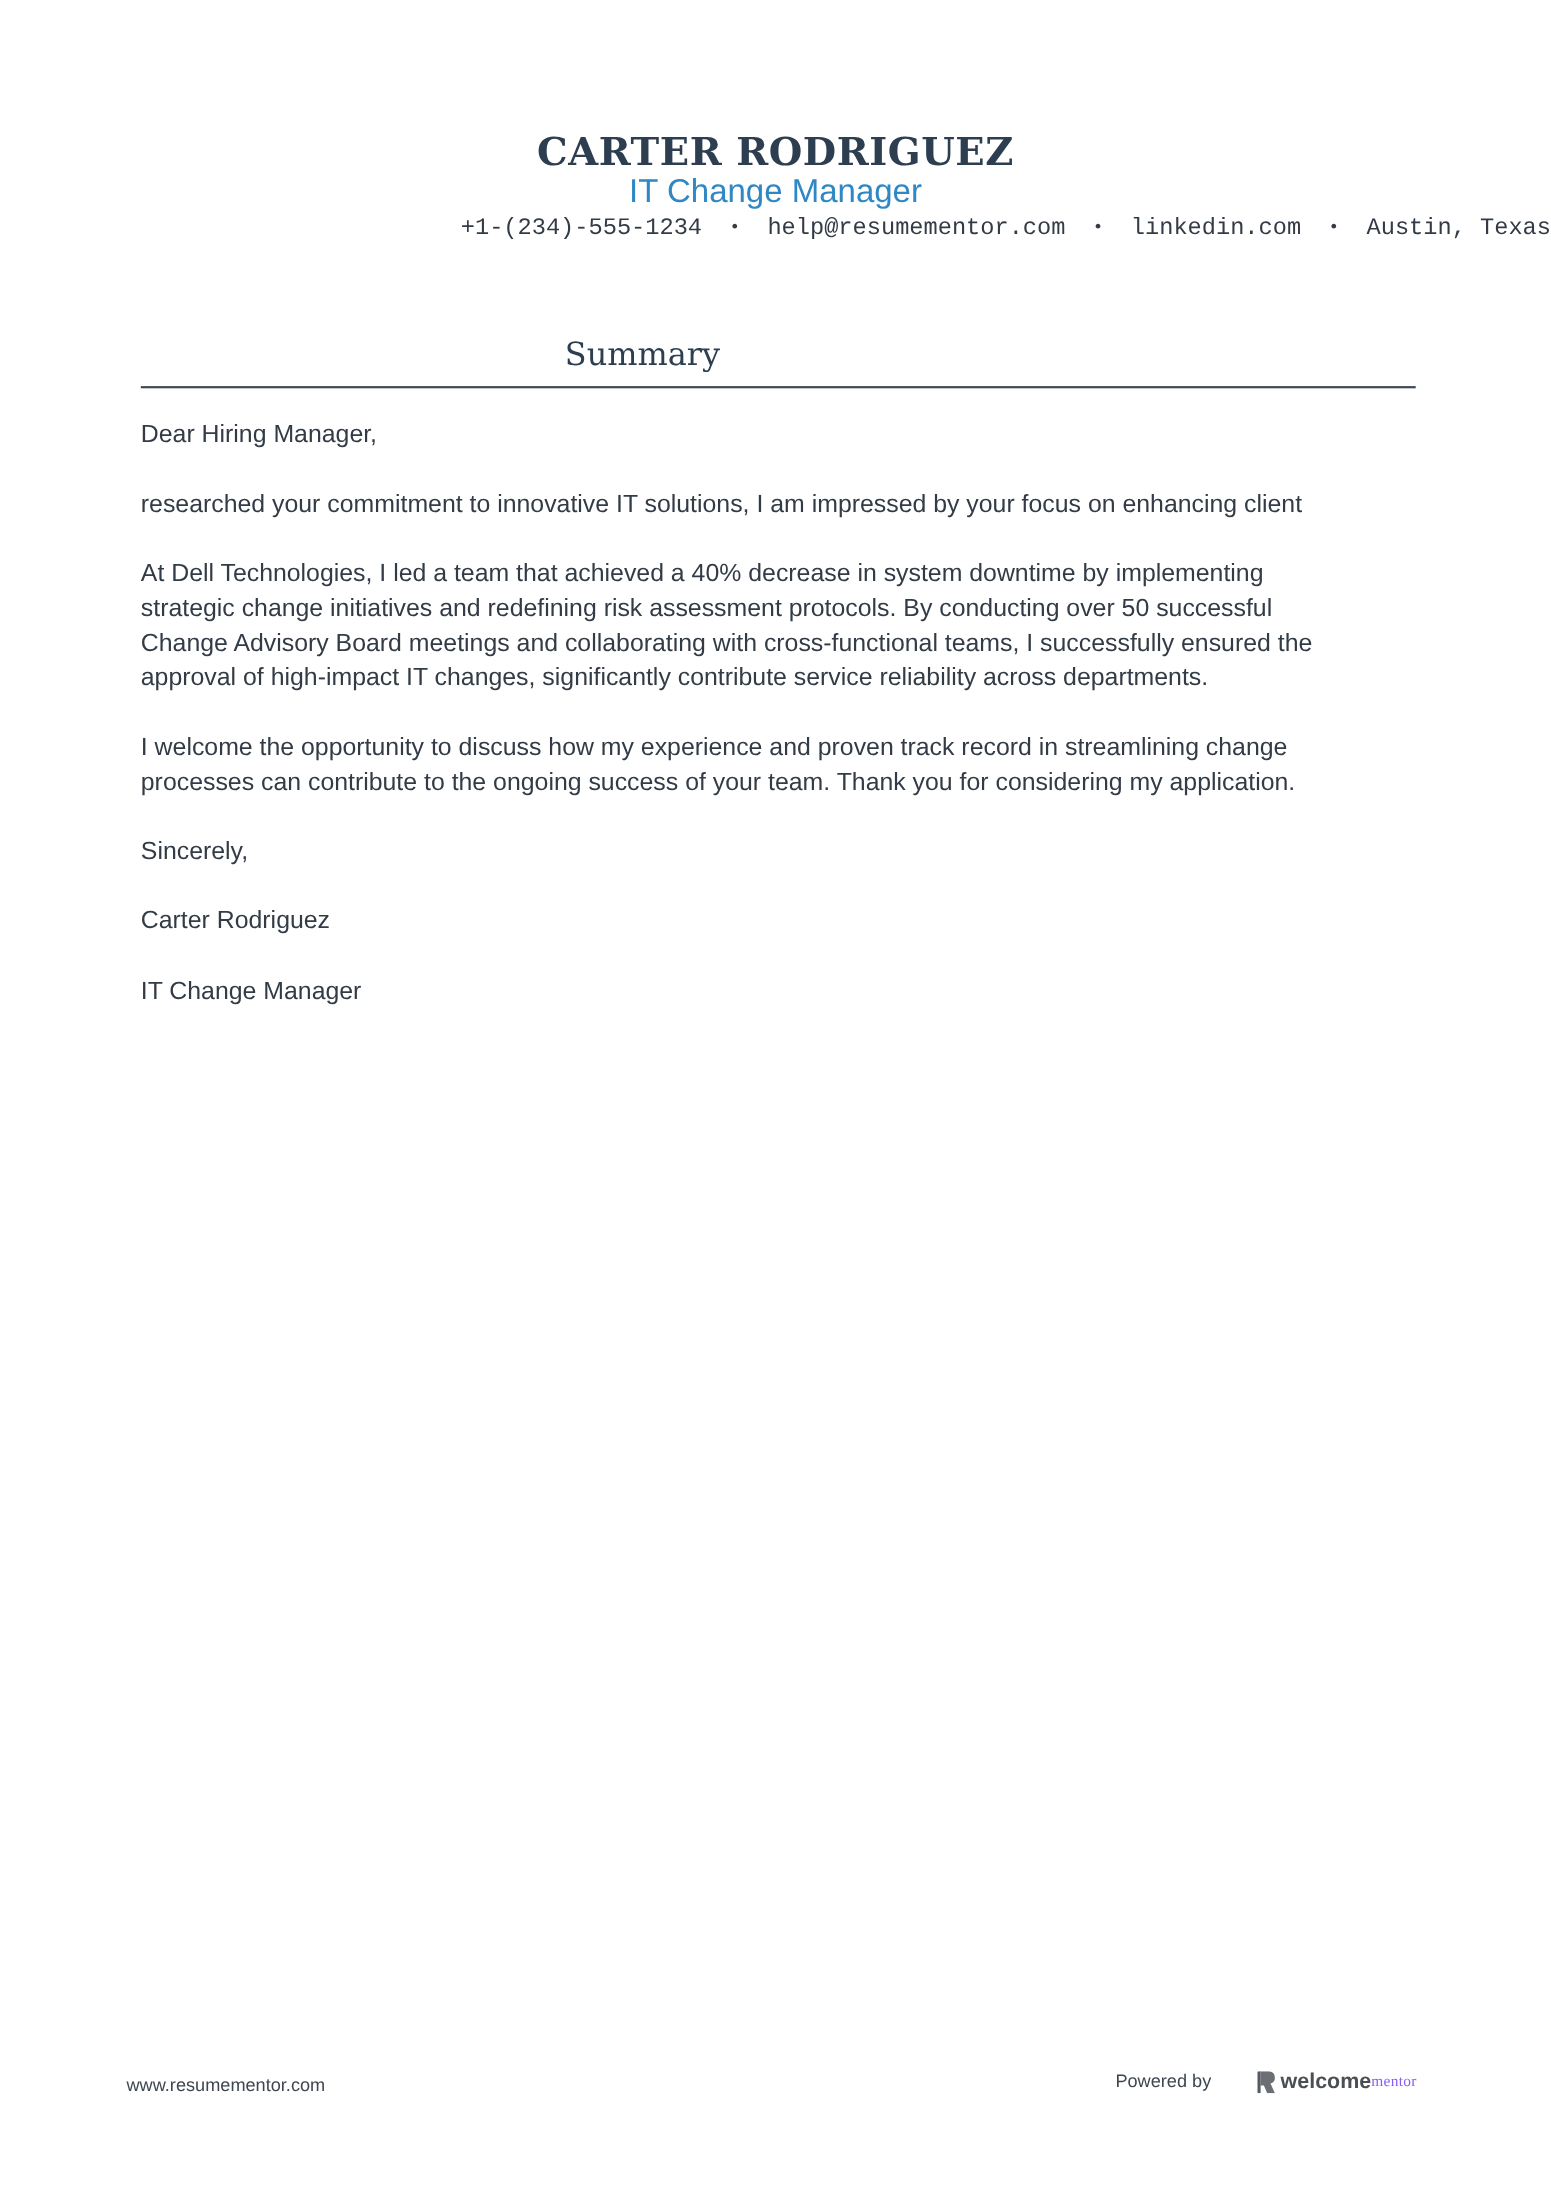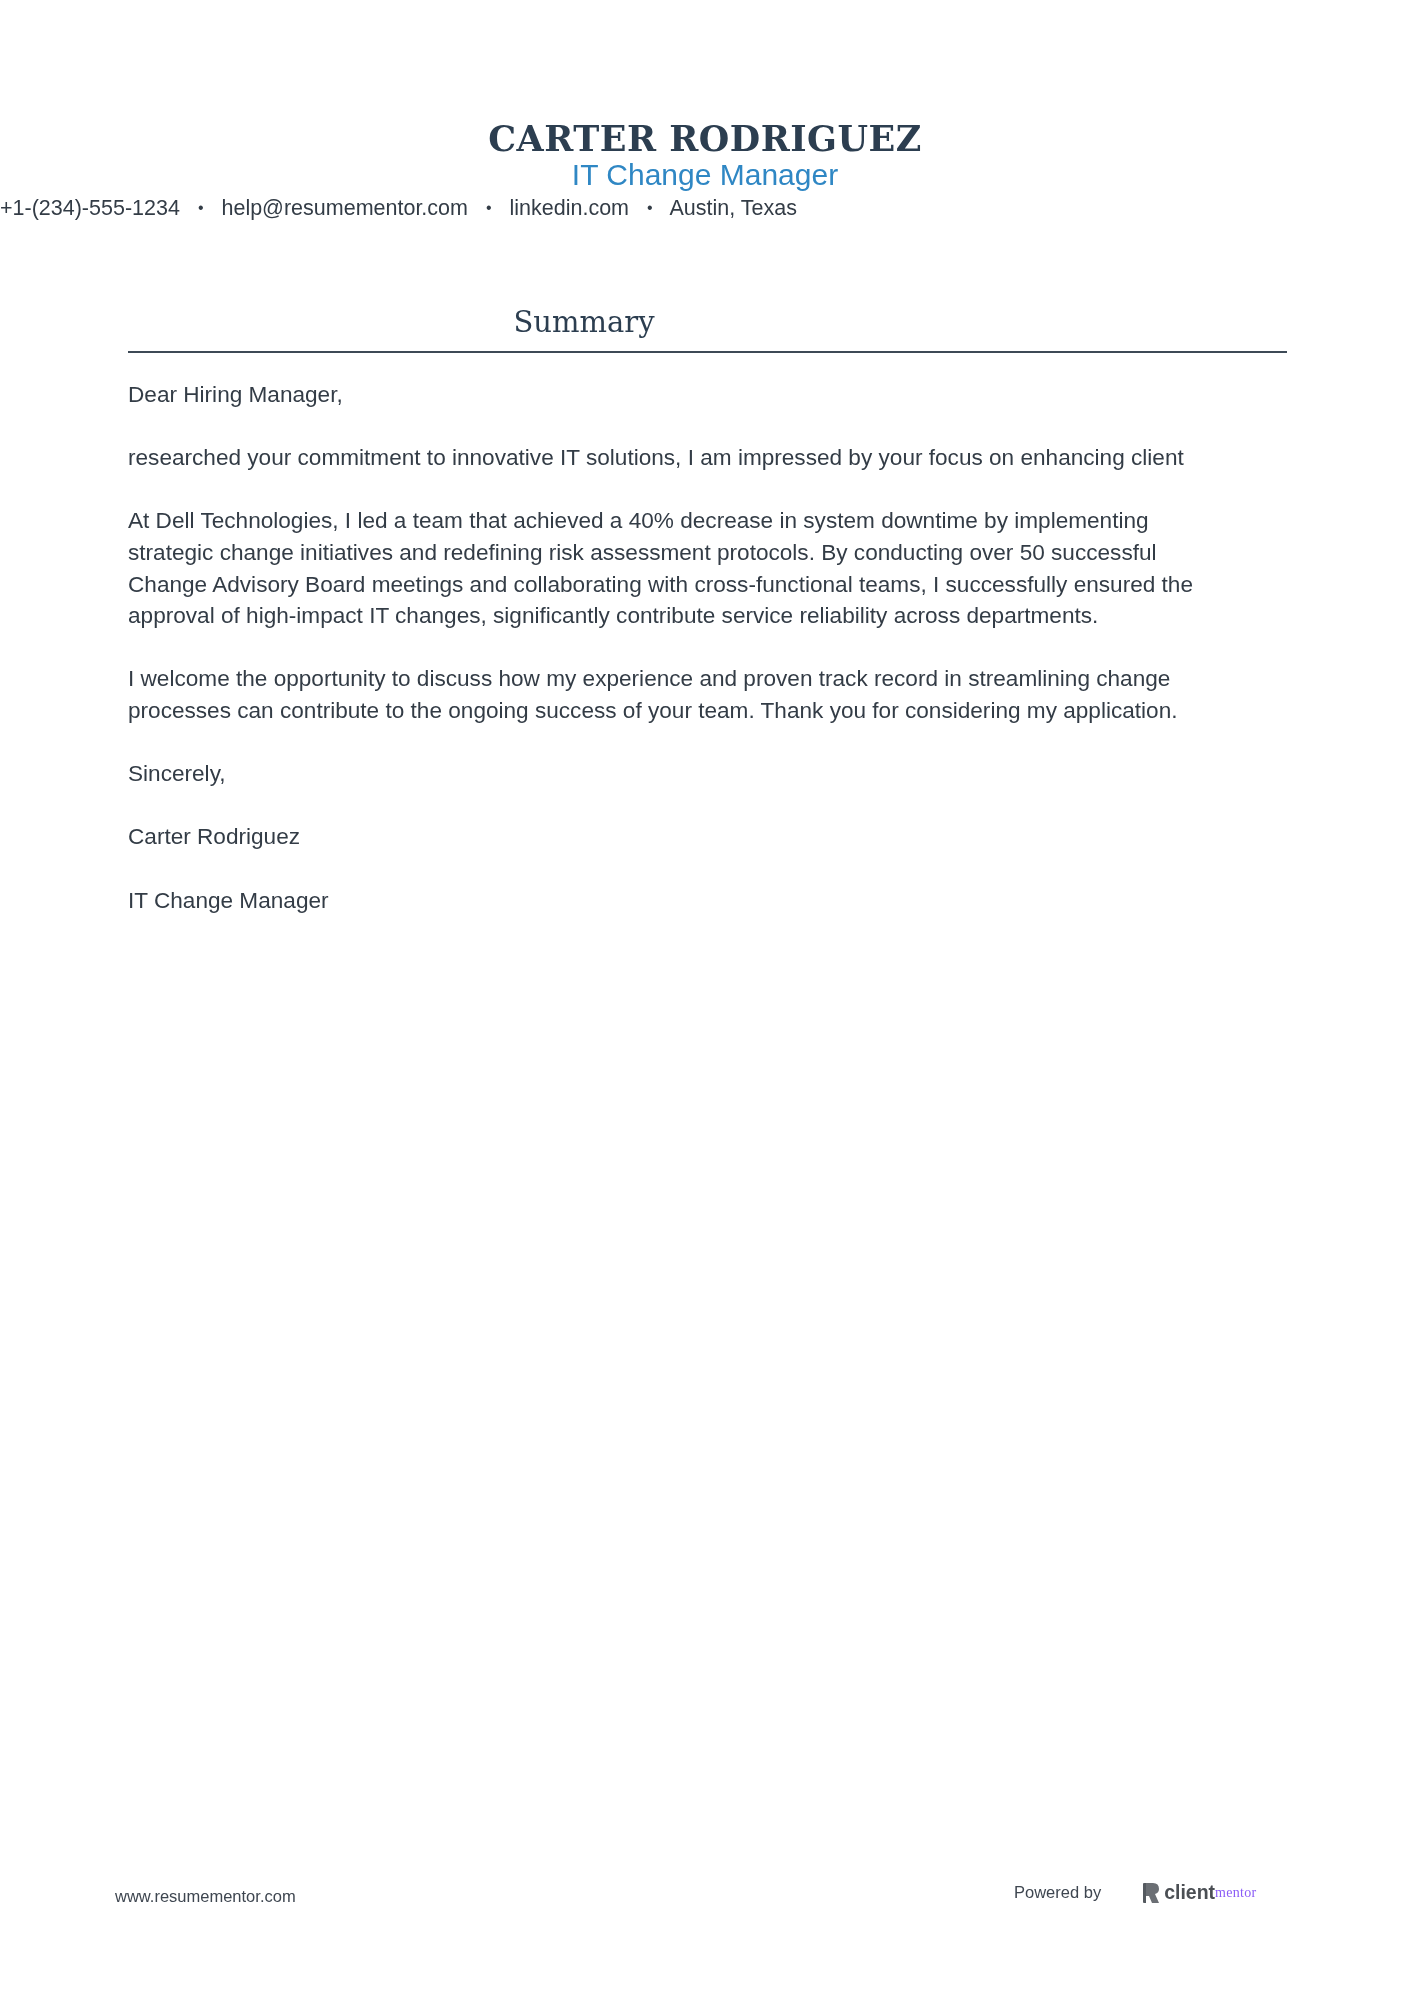--- a/index.html
+++ b/index.html
@@ -3,22 +3,22 @@
 <meta charset="utf-8">
 <style>
   html, body { margin: 0; padding: 0; background: #ffffff; }
   body { width: 1410px; height: 1995px; position: relative; overflow: hidden;
          font-family: "Liberation Sans", "DejaVu Sans", sans-serif; color: #333c46; }
   .name { position: absolute; left: 0; width: 1410px; top: 118px; text-align: center;
           font-family: "DejaVu Serif", "Liberation Serif", serif; font-weight: bold;
           font-size: 35px; letter-spacing: 0.5px; color: #2c3e50; }
   .jobtitle { position: absolute; left: 0; width: 1410px; top: 158px; text-align: center;
           font-size: 30px; color: #2f87c4; }
-  .contact { position: absolute; left: 0; width: 1410px; top: 196px; text-align: left;
-          font-size: 21.5px; color: #333c46; }
+  .contact { position: absolute; left: 0; width: 1410px; top: 196px; text-align: right;
+          font-size: 21.5px; color: #333c46; font-family: Liberation Mono, monospace; }
   .contact .sep { display: inline-block; margin: 0 12px; font-size: 16px; vertical-align: 2px; }
   .section-title { position: absolute; left: 0; width: 1168px; top: 305px; text-align: center;
           font-family: "DejaVu Serif", "Liberation Serif", serif; font-size: 29px; color: #2c3e50; }
   .rule { position: absolute; left: 128px; width: 1159px; top: 351px; height: 2px; background: #3d4a56; }
   .body { position: absolute; left: 128px; top: 379px; width: 1160px; font-size: 22.6px; line-height: 31.6px; color: #333c46; }
   .para { margin: 0 0 31.6px 0; }
   .line { display: block; white-space: nowrap; }
   .footer-left { position: absolute; left: 115px; top: 1887px; font-size: 16.5px; color: #3e4650; }
   .footer-right { position: absolute; left: 1014px; top: 1881px; display: flex; align-items: center; }
   .powered { font-size: 16.5px; color: #3e4650; margin-right: 42px; }
@@ -74,15 +74,15 @@
 </div>
 
 <div class="footer-left">www.resumementor.com</div>
 
 <div class="footer-right">
   <span class="powered">Powered by</span>
   <svg class="logo-icon" viewBox="0 0 17 20">
     <path d="M3 0 H10 Q16 0 16 6 Q16 10 12 11 L16 20 H9 L6 13 H3 Z" fill="#6b6f74"></path>
     <path d="M0 1 Q0 0 1 0 H3 V20 H1 Q0 20 0 19 Z" fill="#555a60"></path>
   </svg>
-  <span class="logo-resume">client</span>
+  <span class="logo-resume">welcome</span>
     <span class="logo-mentor">mentor</span>
 </div>
 
 </body></html>

